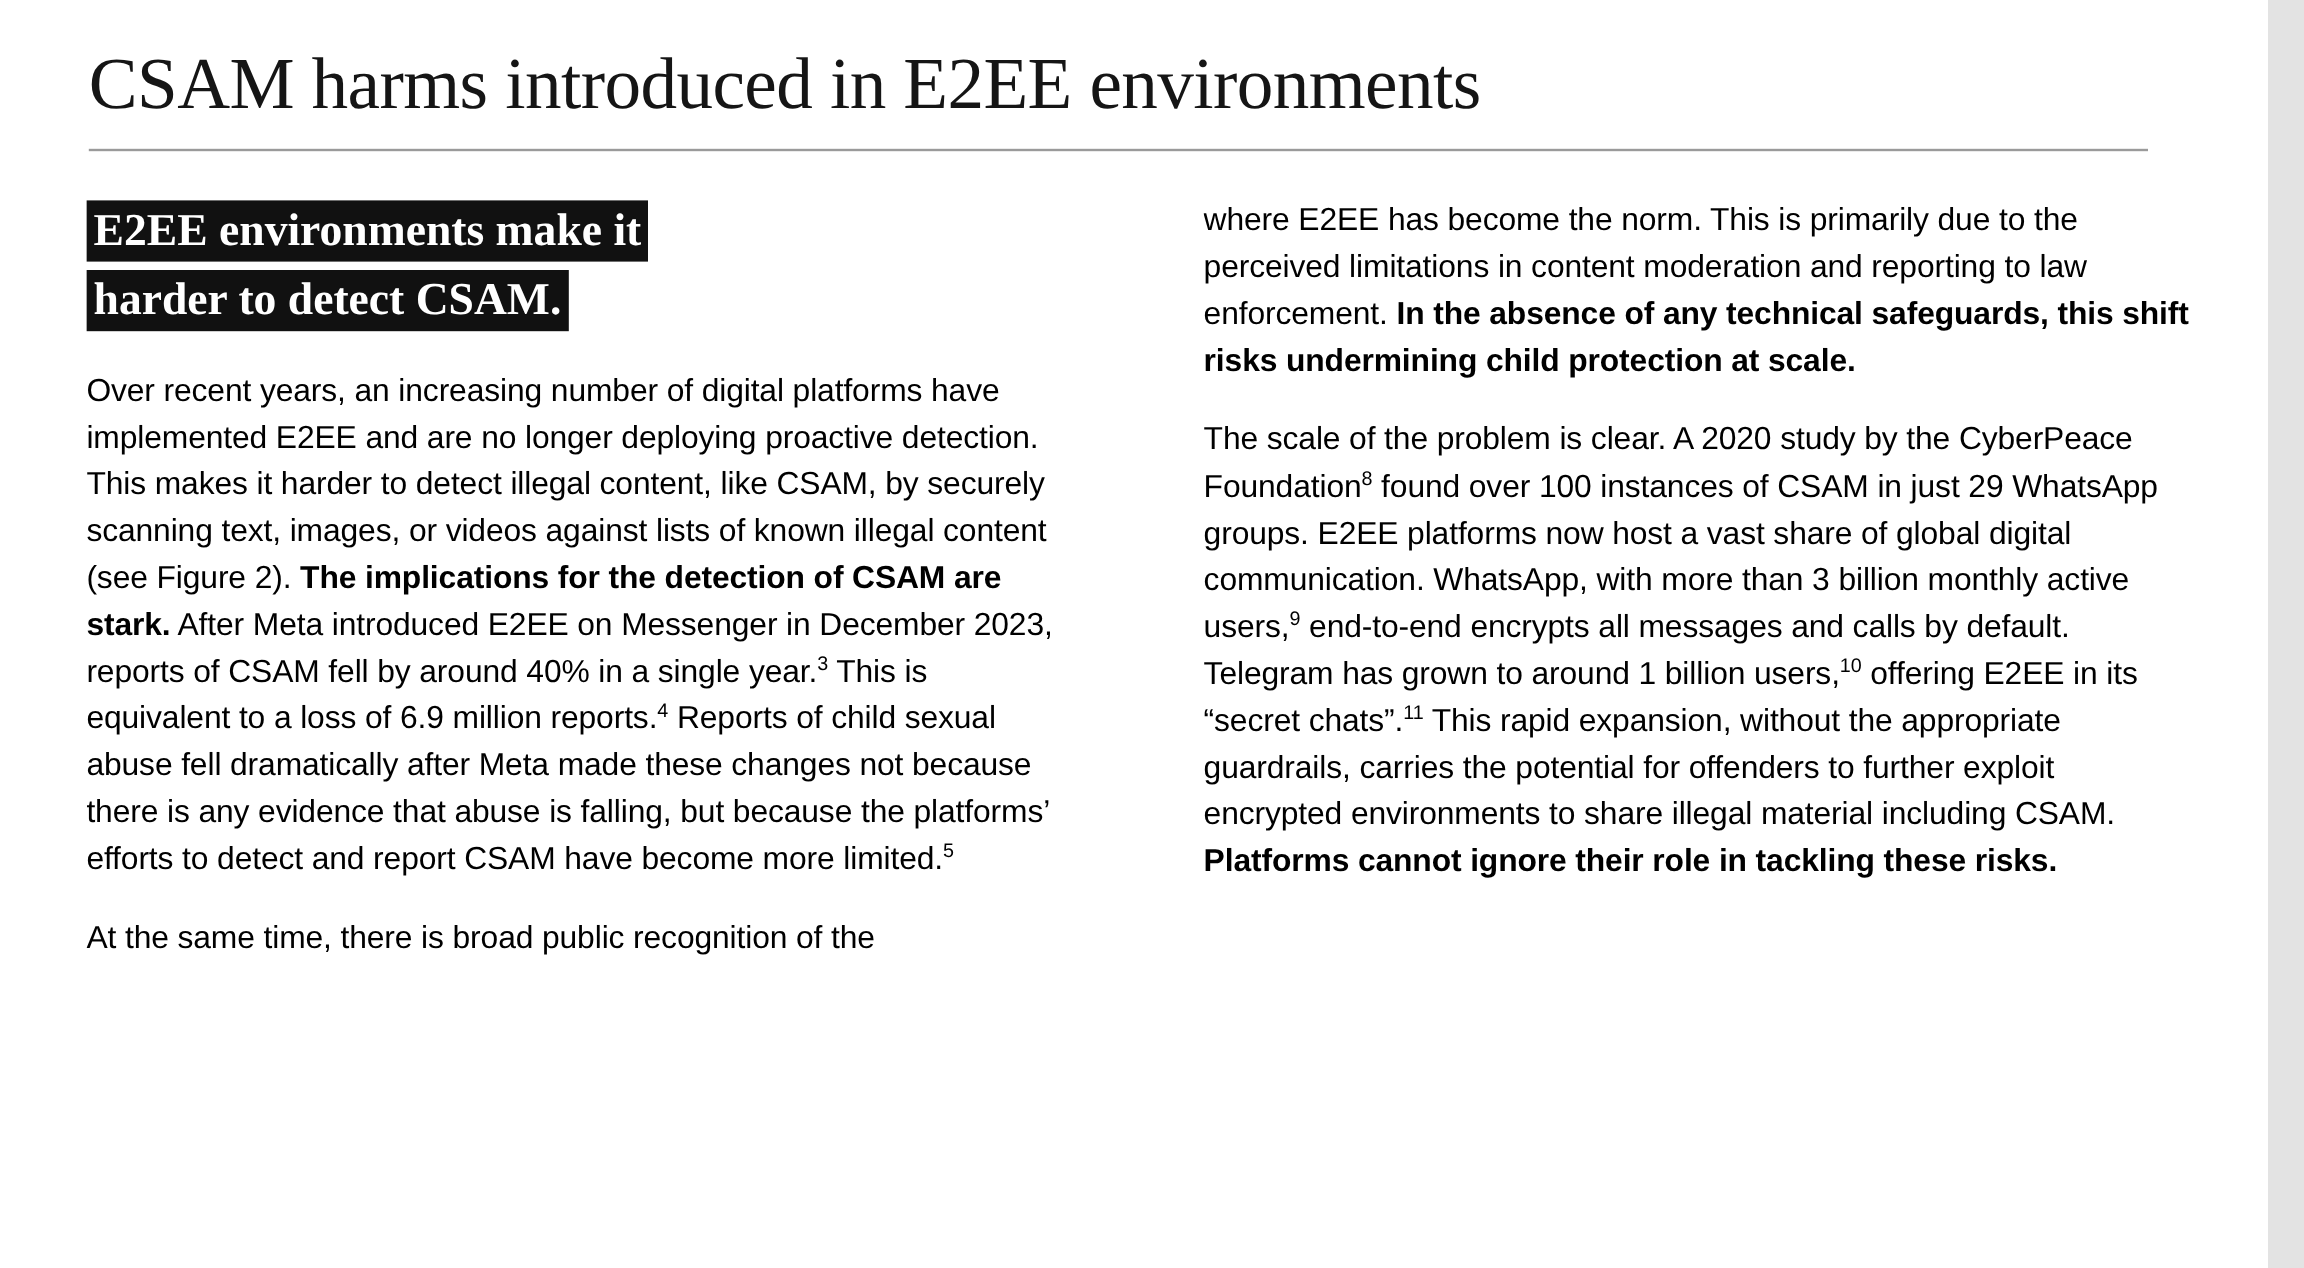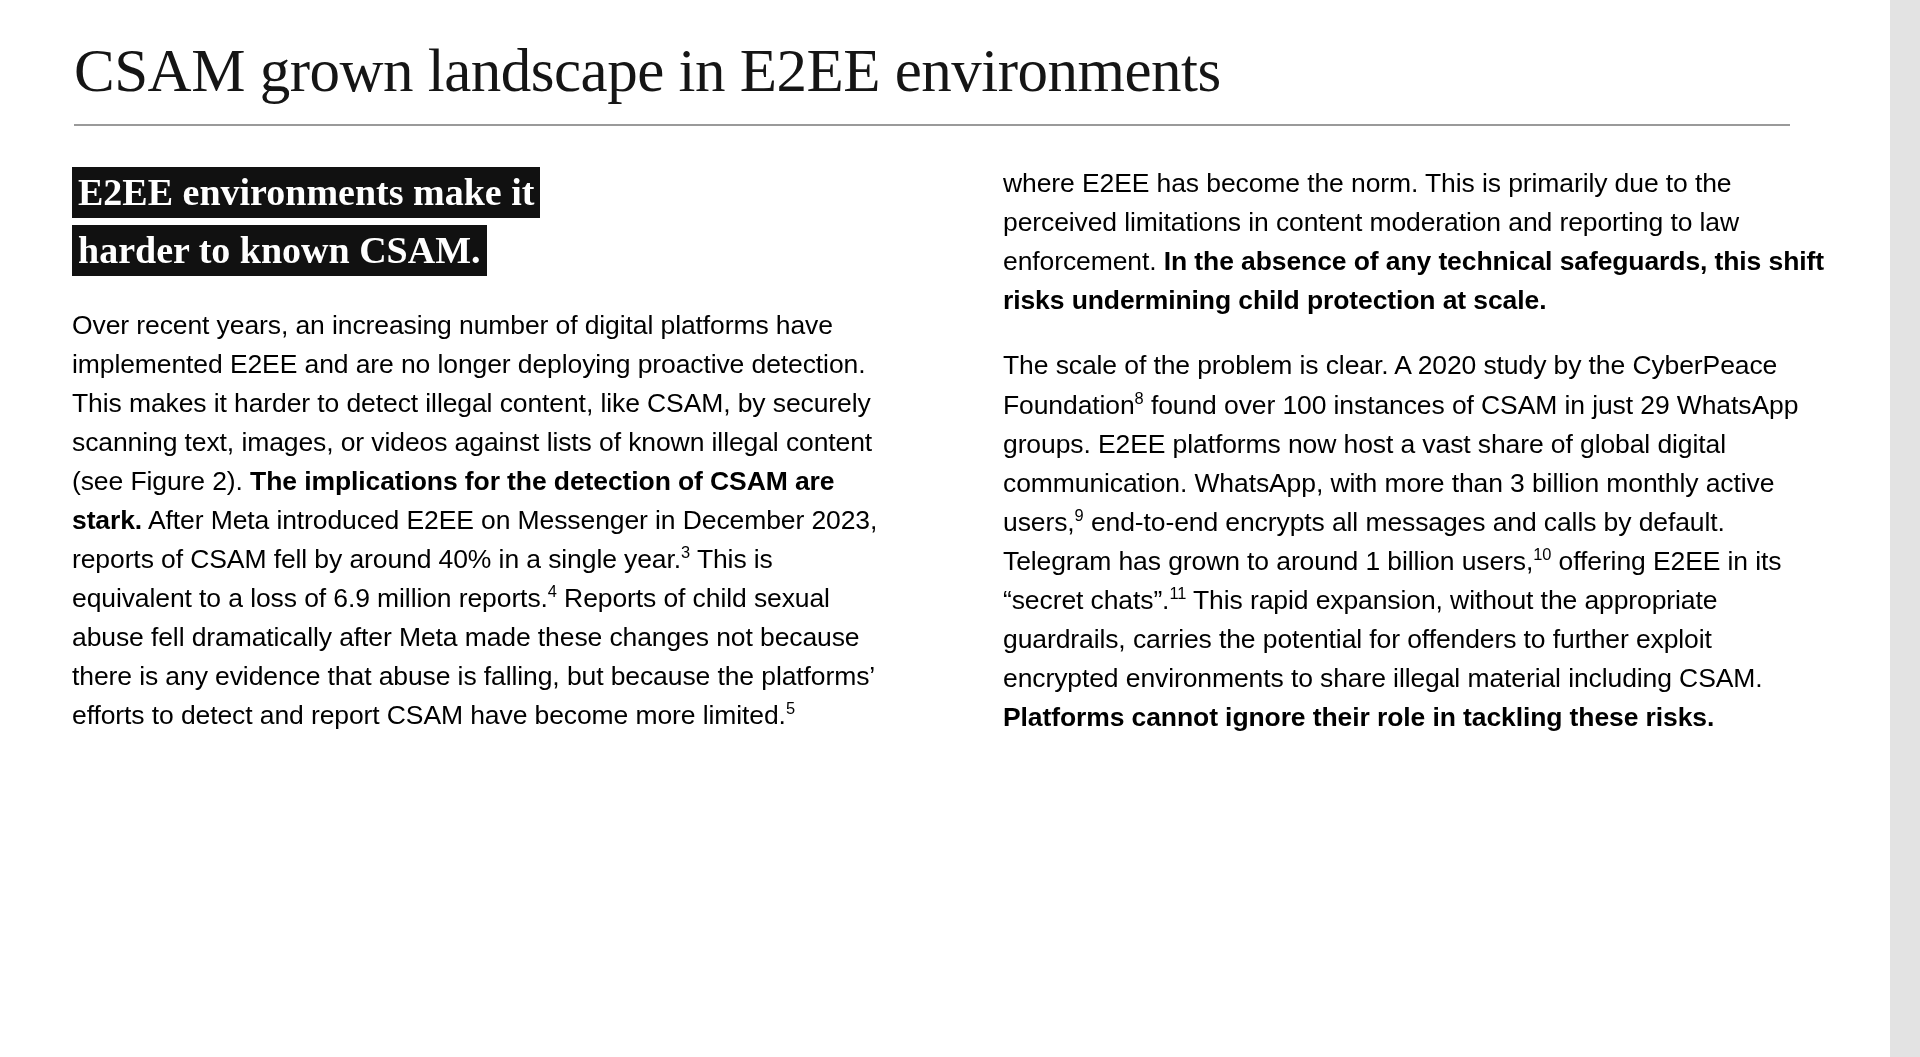--- a/index.html
+++ b/index.html
@@ -88,31 +88,32 @@
   .clip {
     max-height: 820px;
     overflow: hidden;
   }
 </style>
 </head>
 <body>
 
 <div class="page">
 
-  <h1 class="title">CSAM grown landscape in E2EE environments</h1>
+  <h1 class="title">CSAM harms introduced in E2EE environments</h1>
   <div class="rule"></div>
 
   <div class="columns">
 
     <div class="col clip">
       <div class="heading-wrap">
-        <span class="highlight-heading">E2EE environments make it harder to known CSAM.</span>
+        <span class="highlight-heading">E2EE environments make it harder to detect CSAM.</span>
       </div>
       <div id="left-body">
           <p class="body"><span>Over recent years, an increasing number of digital platforms have implemented E2EE and are no longer deploying proactive detection. This makes it harder to detect illegal content, like CSAM, by securely scanning text, images, or videos against lists of known illegal content (see Figure 2). </span><b>The implications for the detection of CSAM are stark.</b><span> After Meta introduced E2EE on Messenger in December 2023, reports of CSAM fell by around 40% in a single year.</span><sup>3</sup><span> This is equivalent to a loss of 6.9 million reports.</span><sup>4</sup><span> Reports of child sexual abuse fell dramatically after Meta made these changes not because there is any evidence that abuse is falling, but because the platforms’ efforts to detect and report CSAM have become more limited.</span><sup>5</sup></p>
+          <p class="body"><span>At the same time, there is broad public recognition of the</span></p>
         </div>
     </div>
 
     <div class="col clip">
       <div id="right-body">
           <p class="body"><span>where E2EE has become the norm. This is primarily due to the perceived limitations in content moderation and reporting to law enforcement. </span><b>In the absence of any technical safeguards, this shift risks undermining child protection at scale.</b></p>
           <p class="body"><span>The scale of the problem is clear. A 2020 study by the CyberPeace Foundation</span><sup>8</sup><span> found over 100 instances of CSAM in just 29 WhatsApp groups. E2EE platforms now host a vast share of global digital communication. WhatsApp, with more than 3 billion monthly active users,</span><sup>9</sup><span> end-to-end encrypts all messages and calls by default. Telegram has grown to around 1 billion users,</span><sup>10</sup><span> offering E2EE in its “secret chats”.</span><sup>11</sup><span> This rapid expansion, without the appropriate guardrails, carries the potential for offenders to further exploit encrypted environments to share illegal material including CSAM. </span><b>Platforms cannot ignore their role in tackling these risks.</b></p>
         </div>
     </div>
 

